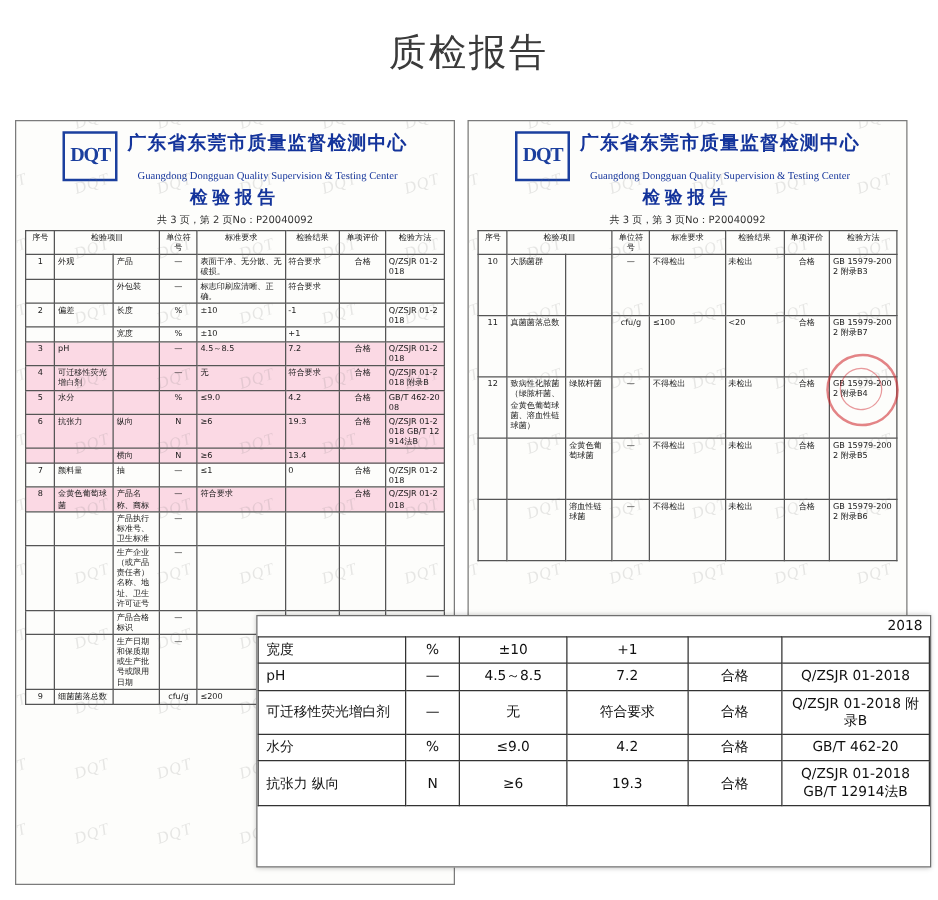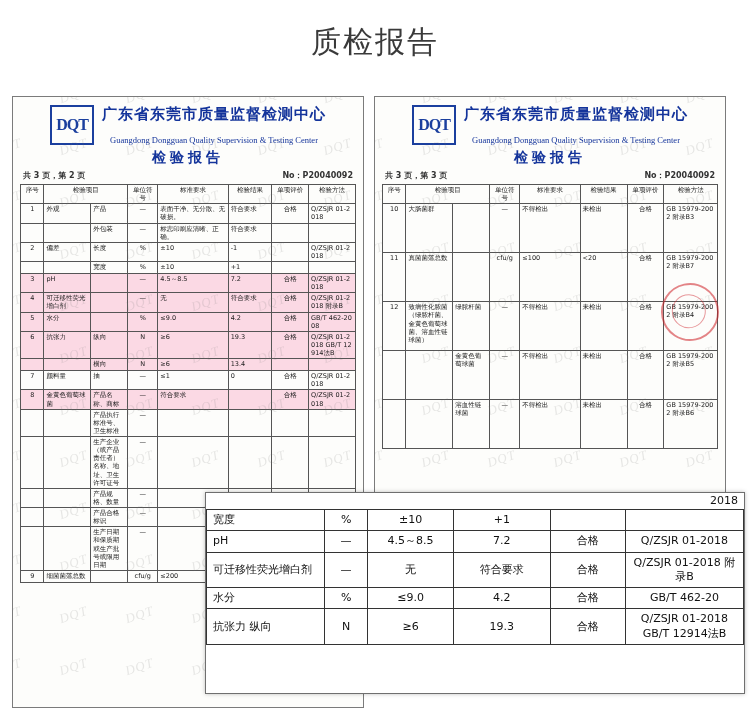--- a/index.html
+++ b/index.html
@@ -100,28 +100,27 @@
     color: #14349b;
     font-weight: bold;
     letter-spacing: 4px;
     margin-top: 2px;
     font-family: "DejaVu Sans", sans-serif;
     position: relative;
     z-index: 2;
   }
   .meta-row {
     display: flex;
-    justify-content: space-between;
+    justify-content: center;
     font-size: 8px;
     color: #333;
     padding: 3px 10px 3px 10px;
     position: relative;
     z-index: 2;
     font-family: "DejaVu Sans", sans-serif;
-    font-weight: bold;
   }
 
   table.rpt {
     border-collapse: collapse;
     width: 96%;
     margin: 0 auto;
     position: relative;
     z-index: 2;
     table-layout: fixed;
     background: transparent;
@@ -369,30 +368,20 @@
           <td class="c">—</td>
           <td class=""></td>
           <td class=""></td>
           <td class="c"></td>
           <td class=""></td>
         </tr>
         <tr>
           <td class="c"></td>
           <td class=""></td>
           <td class="">生产企业（或产品责任者）名称、地址、卫生许可证号</td>
-          <td class="c">—</td>
-          <td class=""></td>
-          <td class=""></td>
-          <td class="c"></td>
-          <td class=""></td>
-        </tr>
-        <tr>
-          <td class="c"></td>
-          <td class=""></td>
-          <td class="">产品规格、数量</td>
           <td class="c">—</td>
           <td class=""></td>
           <td class=""></td>
           <td class="c"></td>
           <td class=""></td>
         </tr>
         <tr>
           <td class="c"></td>
           <td class=""></td>
           <td class="">产品合格标识</td>

